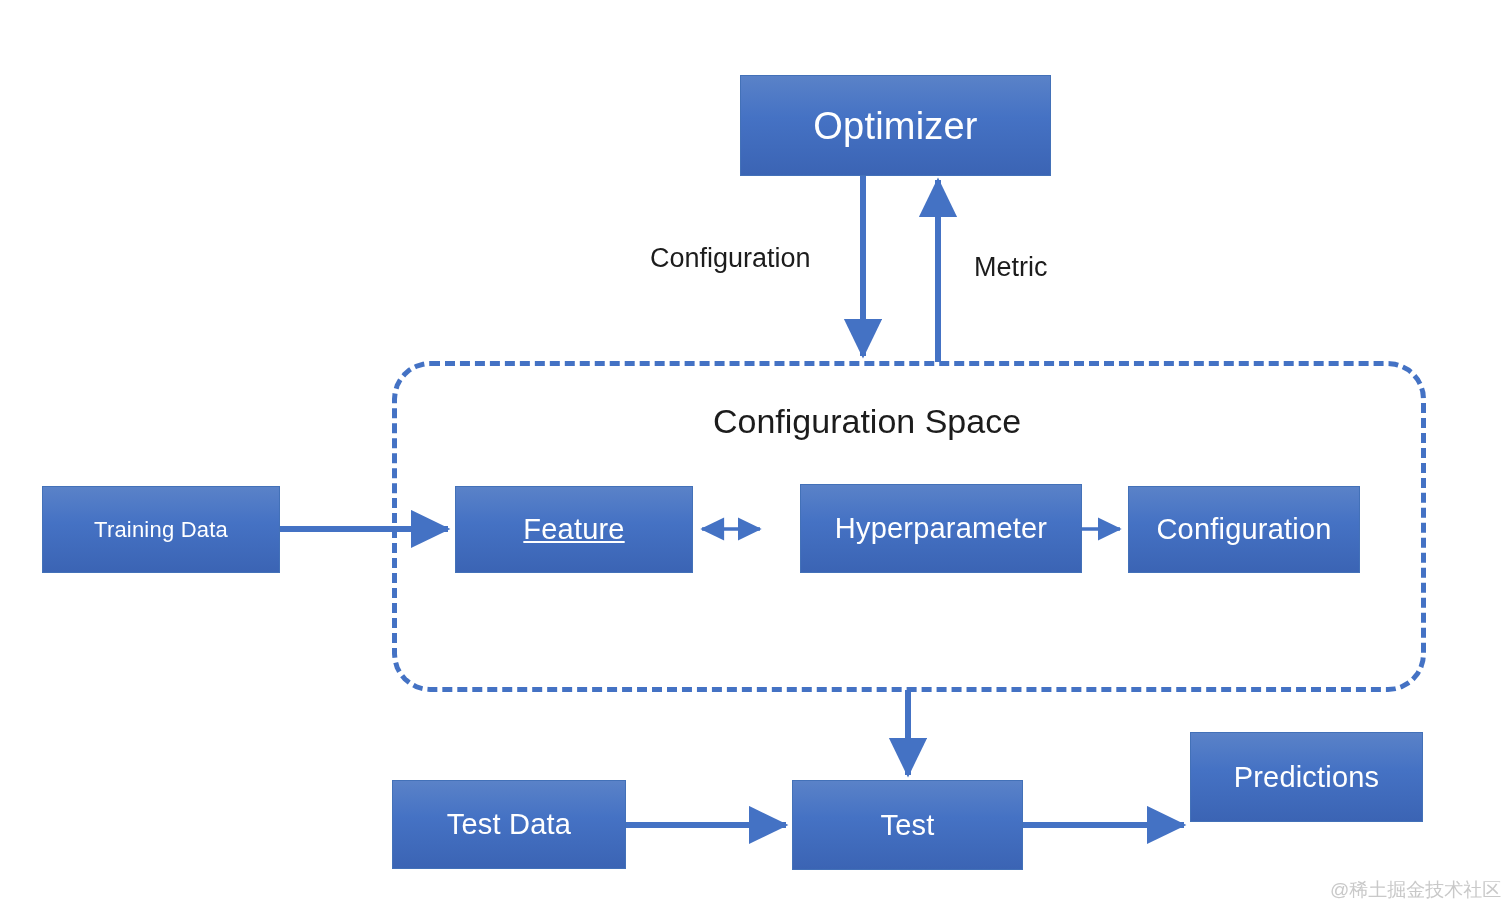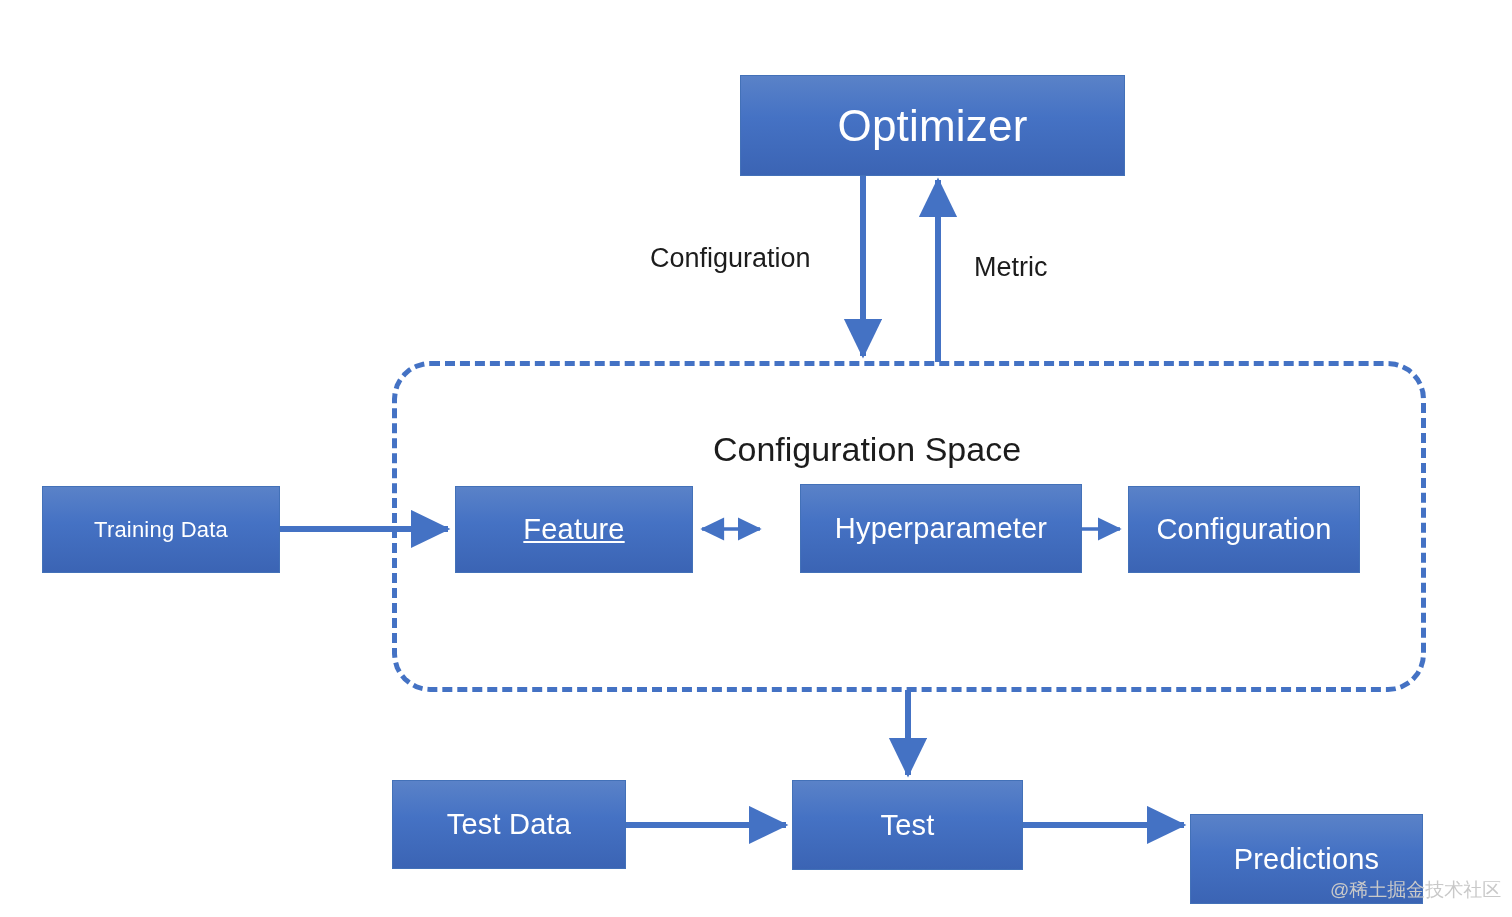--- a/index.html
+++ b/index.html
@@ -105,26 +105,26 @@
 
     <line x1="908" y1="690" x2="908" y2="775" stroke="#4472C4" stroke-width="6" marker-end="url(#arrow-end)"></line>
 
     <line x1="626" y1="825" x2="786" y2="825" stroke="#4472C4" stroke-width="6" marker-end="url(#arrow-end)"></line>
 
     <line x1="1023" y1="825" x2="1184" y2="825" stroke="#4472C4" stroke-width="6" marker-end="url(#arrow-end)"></line>
   </svg>
 
   <div class="dashdot-container" style="left:392px; top:361px; width:1034px; height:331px;"></div>
 
-  <div class="group-title" style="left:713px; top:404px;margin-top:28px;">Configuration Space</div>
+  <div class="group-title" style="left:713px; top:404px;">Configuration Space</div>
 
   <div class="edge-label" style="left:650px; top:245px;">Configuration</div>
   <div class="edge-label" style="left:974px; top:254px;">Metric</div>
 
-  <div class="node" style="left:740px; top:75px; width:385px; height:101px; font-size:44px;">
+  <div class="node" style="left:740px; top:75px; width:311px; height:101px; font-size:38px;">
     <span class="node-label">Optimizer</span>
   </div>
 
   <div class="node" style="left:42px; top:486px; width:238px; height:87px; font-size:22px;">
     <span class="node-label">Training Data</span>
   </div>
 
   <div class="node" style="left:455px; top:486px; width:238px; height:87px; font-size:29px;text-decoration:underline;">
     <span class="node-label">Feature</span>
   </div>
@@ -138,19 +138,19 @@
   </div>
 
   <div class="node" style="left:392px; top:780px; width:234px; height:89px; font-size:29px;">
     <span class="node-label">Test Data</span>
   </div>
 
   <div class="node" style="left:792px; top:780px; width:231px; height:90px; font-size:29px;">
     <span class="node-label">Test</span>
   </div>
 
-  <div class="node" style="left:1190px; top:814px; width:233px; height:90px; font-size:29px;">
+  <div class="node" style="left:1190px; top:732px; width:233px; height:90px; font-size:29px;">
     <span class="node-label">Predictions</span>
   </div>
 
   <div class="watermark" style="left:1330px; top:880px;">@稀土掘金技术社区</div>
 
 </div>
 
 </body></html>

